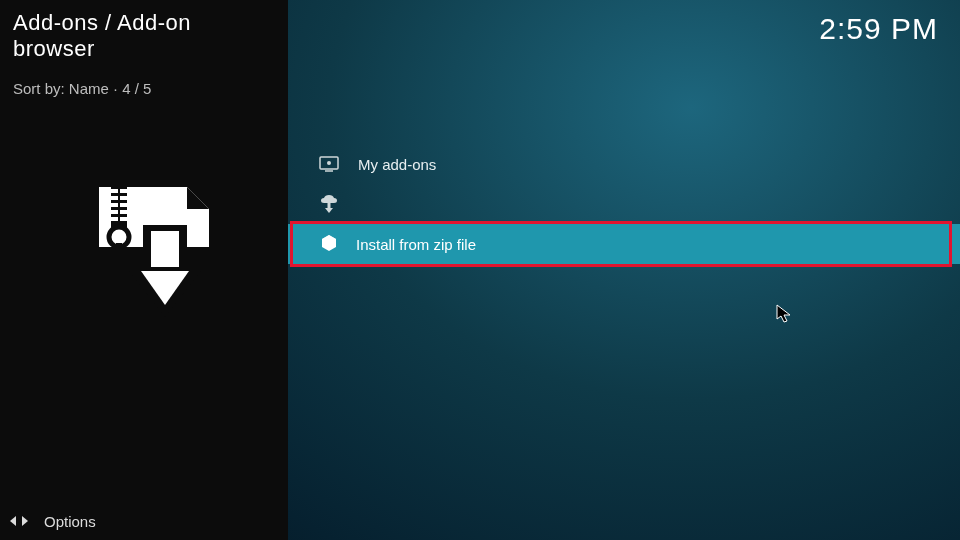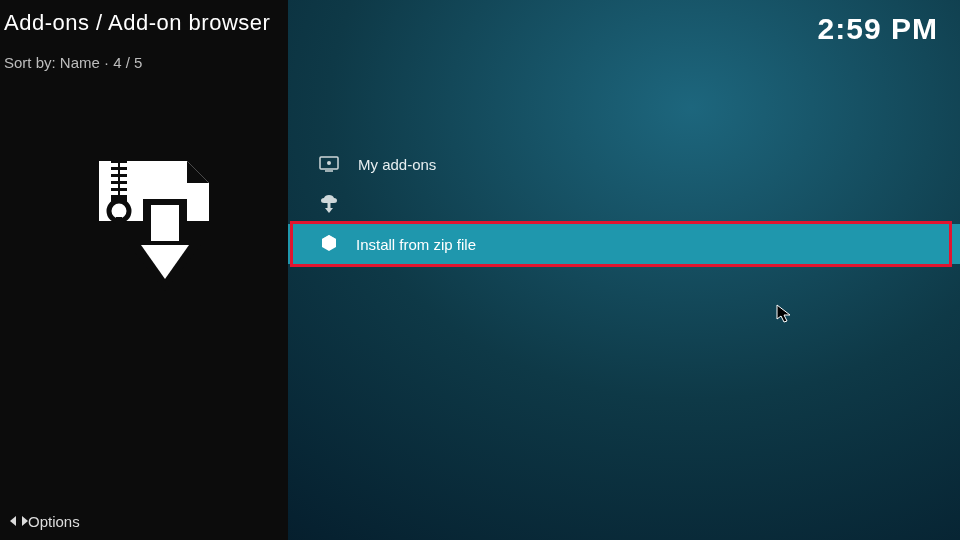--- a/index.html
+++ b/index.html
@@ -6,50 +6,50 @@
   html, body { width: 960px; height: 540px; overflow: hidden; font-family: Arial, Helvetica, sans-serif; }
   body { display: flex; background: #000; color: #e6e6e6; }
   .sidebar {
     width: 288px;
     height: 100%;
     background: #0c0c0c;
     position: relative;
     display: flex;
     flex-direction: column;
   }
-  .header { padding: 10px 14px 4px 4px; }
+  .header { padding: 10px 14px 4px 13px; }
   .breadcrumb { font-size: 22px; font-weight: 400; color: #ffffff; letter-spacing: 0.5px; }
   .sortline { font-size: 15px; color: #bdbdbd; margin-top: 18px; }
   .sidebar-graphic {
     margin-top: 80px;
     display: flex;
     justify-content: center;
   }
   .footer {
     position: absolute;
     bottom: 10px;
     left: 10px;
     display: flex;
     align-items: center;
-    gap: 0;
+    gap: 16px;
     font-size: 15px;
     color: #dcdcdc;
   }
   .main {
     flex: 1;
     height: 100%;
     background: radial-gradient(ellipse 120% 120% at 60% 20%, #1d667d 0%, #0e3947 45%, #062130 80%, #031520 100%);
     position: relative;
   }
   .clock {
     position: absolute;
     top: 12px;
     right: 22px;
     font-size: 30px;
-    font-weight: 700;
+    font-weight: 400;
     color: #ffffff;
     letter-spacing: 1px;
   }
   .menu {
     position: absolute;
     top: 144px;
     left: 0;
     right: 0;
   }
   .menu-item {

